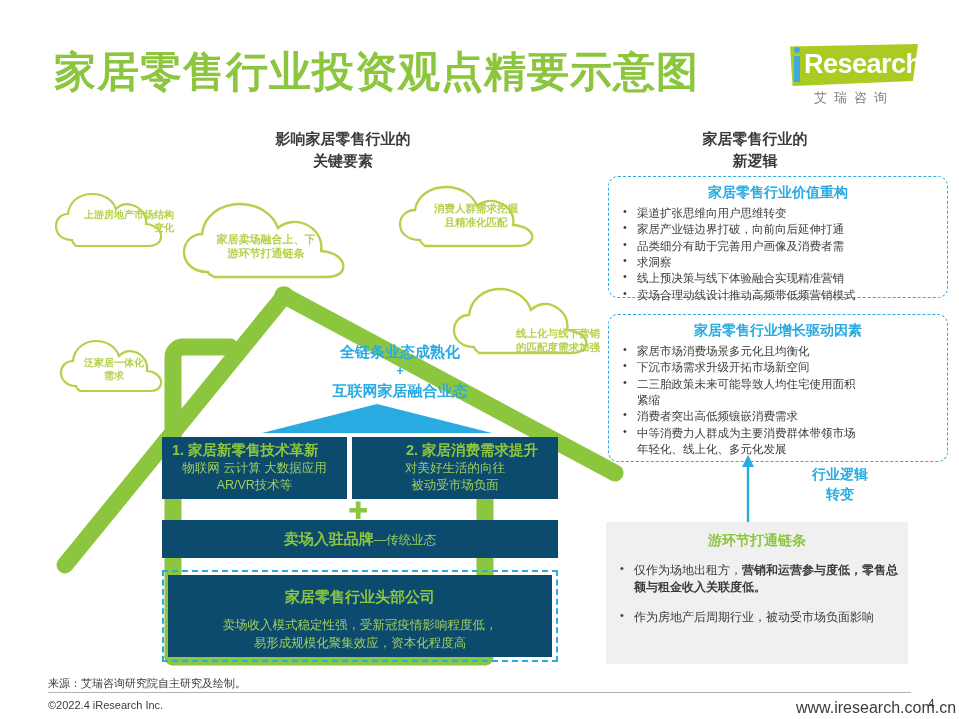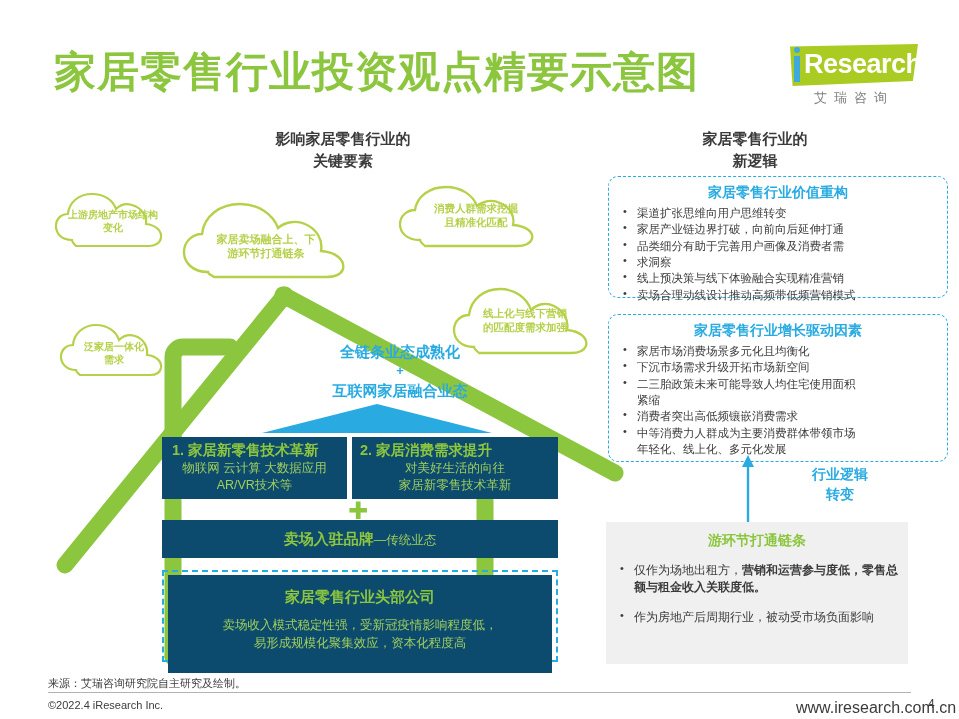--- a/index.html
+++ b/index.html
@@ -170,37 +170,37 @@
   #box-brand {
     left: 162px;
     top: 520px;
     width: 396px;
     height: 38px;
   }
   #box-leader {
     left: 168px;
     top: 575px;
     width: 384px;
-    height: 98px;
+    height: 82px;
   }
   .box-h {
     font-size: 14.5px;
     font-weight: bold;
     color: #8cc63e;
     line-height: 1.3;
   }
   .box-sub {
     font-size: 12.5px;
     color: #9fcf5c;
     line-height: 1.35;
   }
   #box-tech { padding-top: 4px; box-sizing: border-box; text-align: center; }
   #box-tech .box-h { text-align: left; padding-left: 10px; }
   #box-demand { padding-top: 4px; box-sizing: border-box; text-align: center; }
-  #box-demand .box-h { text-align: left; padding-left: 8px; }
+  #box-demand .box-h { text-align: left; padding-left: 8px; margin-left: 46px; }
   #box-brand {
     text-align: center;
     line-height: 38px;
   }
   #box-brand .box-h { display: inline; font-size: 15px; }
   #box-brand .box-tail { display: inline; font-size: 12.5px; color: #9fcf5c; font-weight: normal; }
   #box-leader { text-align: center; padding-top: 12px; box-sizing: border-box; }
   #box-leader .box-h { font-size: 15px; margin-bottom: 9px; }
   #box-leader .box-sub { font-size: 12.5px; line-height: 1.45; }
   .green-plus {
@@ -375,45 +375,45 @@
     <div class="logo-cn">艾瑞咨询</div>
   </div>
 
   <div class="sec-head" id="head-left">影响家居零售行业的<br>关键要素</div>
   <div class="sec-head" id="head-right">家居零售行业的<br>新逻辑</div>
 
   <div class="cloud" style="left:52px; top:186px; width:122px; height:62px;">
     <svg width="122" height="62" viewBox="0 0 122 62">
       <path d="M20 54 C8 54 4 46 4 40 C4 33 9 28 16 28 C17 16 27 8 40 8 C52 8 61 14 64 23 C68 19 74 17 80 19 C90 22 95 30 94 38 C104 39 110 45 109 52 C108 57 103 60 97 60 L24 60 C22 58 20 56 20 54 Z" fill="none" stroke="#b5d14a" stroke-width="2.2" stroke-linecap="round"></path>
     </svg>
-    <div class="cloud-label" style="top:22px;">上游房地产市场结构<br>变化</div>
+    <div class="cloud-label" style="top:22px;text-align:right;">上游房地产市场结构<br>变化</div>
   </div>
 
   <div class="cloud" style="left:396px; top:182px; width:160px; height:66px;">
     <svg width="160" height="66" viewBox="0 0 160 66">
       <path d="M24 58 C10 58 4 50 4 42 C4 34 11 28 19 28 C21 14 34 5 50 5 C65 5 77 13 81 24 C87 19 96 17 104 21 C114 25 119 34 117 43 C130 44 138 50 136 57 C134 62 128 64 121 64 L29 64 C27 62 24 60 24 58 Z" fill="none" stroke="#b5d14a" stroke-width="2.3" stroke-linecap="round"></path>
     </svg>
     <div class="cloud-label" style="top:20px; font-size:10.5px;">消费人群需求挖掘<br>且精准化匹配</div>
   </div>
 
   <div class="cloud" style="left:180px; top:198px; width:172px; height:82px;">
     <svg width="172" height="82" viewBox="0 0 172 82">
       <path d="M28 74 C12 74 4 64 4 54 C4 44 12 36 22 36 C24 18 40 6 60 6 C78 6 93 16 98 30 C105 24 116 22 125 26 C137 31 143 42 141 53 C156 54 165 62 163 71 C161 77 154 79 146 79 L34 79 C31 77 28 76 28 74 Z" fill="none" stroke="#b5d14a" stroke-width="2.4" stroke-linecap="round"></path>
     </svg>
     <div class="cloud-label" style="top:34px; font-size:11px;">家居卖场融合上、下<br>游环节打通链条</div>
   </div>
 
   <div class="cloud" style="left:450px; top:283px; width:150px; height:72px;">
     <svg width="150" height="72" viewBox="0 0 150 72">
       <path d="M24 64 C10 64 4 55 4 47 C4 38 11 32 19 32 C21 16 34 6 50 6 C65 6 77 15 81 27 C87 21 96 19 104 23 C114 28 119 37 117 47 C130 48 138 55 136 63 C134 68 128 70 121 70 L29 70 C27 68 24 66 24 64 Z" fill="none" stroke="#b5d14a" stroke-width="2.3" stroke-linecap="round"></path>
     </svg>
-    <div class="cloud-label" style="top:24px; font-size:10.5px;">线上化与线下营销<br>的匹配度需求加强</div>
-  </div>
-
-  <div class="cloud" style="left:58px; top:318px; width:112px; height:60px;">
+    <div class="cloud-label" style="top:44px; font-size:10.5px;text-align:right;">线上化与线下营销<br>的匹配度需求加强</div>
+  </div>
+
+  <div class="cloud" style="left:58px; top:334px; width:112px; height:60px;">
     <svg width="112" height="60" viewBox="0 0 112 60">
       <path d="M18 52 C8 52 3 45 3 39 C3 32 8 27 15 27 C16 15 26 7 38 7 C49 7 58 13 61 22 C65 18 71 16 77 18 C86 21 90 29 89 37 C99 38 104 44 103 50 C102 55 97 57 92 57 L22 57 C20 55 18 54 18 52 Z" fill="none" stroke="#b5d14a" stroke-width="2.2" stroke-linecap="round"></path>
     </svg>
     <div class="cloud-label" style="top:22px;">泛家居一体化<br>需求</div>
   </div>
 
   <svg class="house-svg" viewBox="0 0 580 400">
 
     <path d="M10 290 L230 20" fill="none" stroke="#8cc63e" stroke-width="17" stroke-linecap="round"></path>
 
@@ -440,21 +440,21 @@
 
   <div class="gray-box" id="box-tech">
     <div class="box-h">1. 家居新零售技术革新</div>
     <div class="box-sub">物联网 云计算 大数据应用</div>
     <div class="box-sub">AR/VR技术等</div>
   </div>
 
   <div class="gray-box" id="box-demand">
     <div class="box-h">2. 家居消费需求提升</div>
     <div class="box-sub">对美好生活的向往</div>
-    <div class="box-sub">家居新零售技术革新</div>
+    <div class="box-sub">被动受市场负面</div>
   </div>
 
   <div class="green-plus">✚</div>
 
   <div class="gray-box" id="box-brand">
     <span class="box-h">卖场入驻品牌</span><span class="box-tail">—传统业态</span>
   </div>
 
   <div class="dashed-leader"></div>
   <div class="gray-box" id="box-leader">

